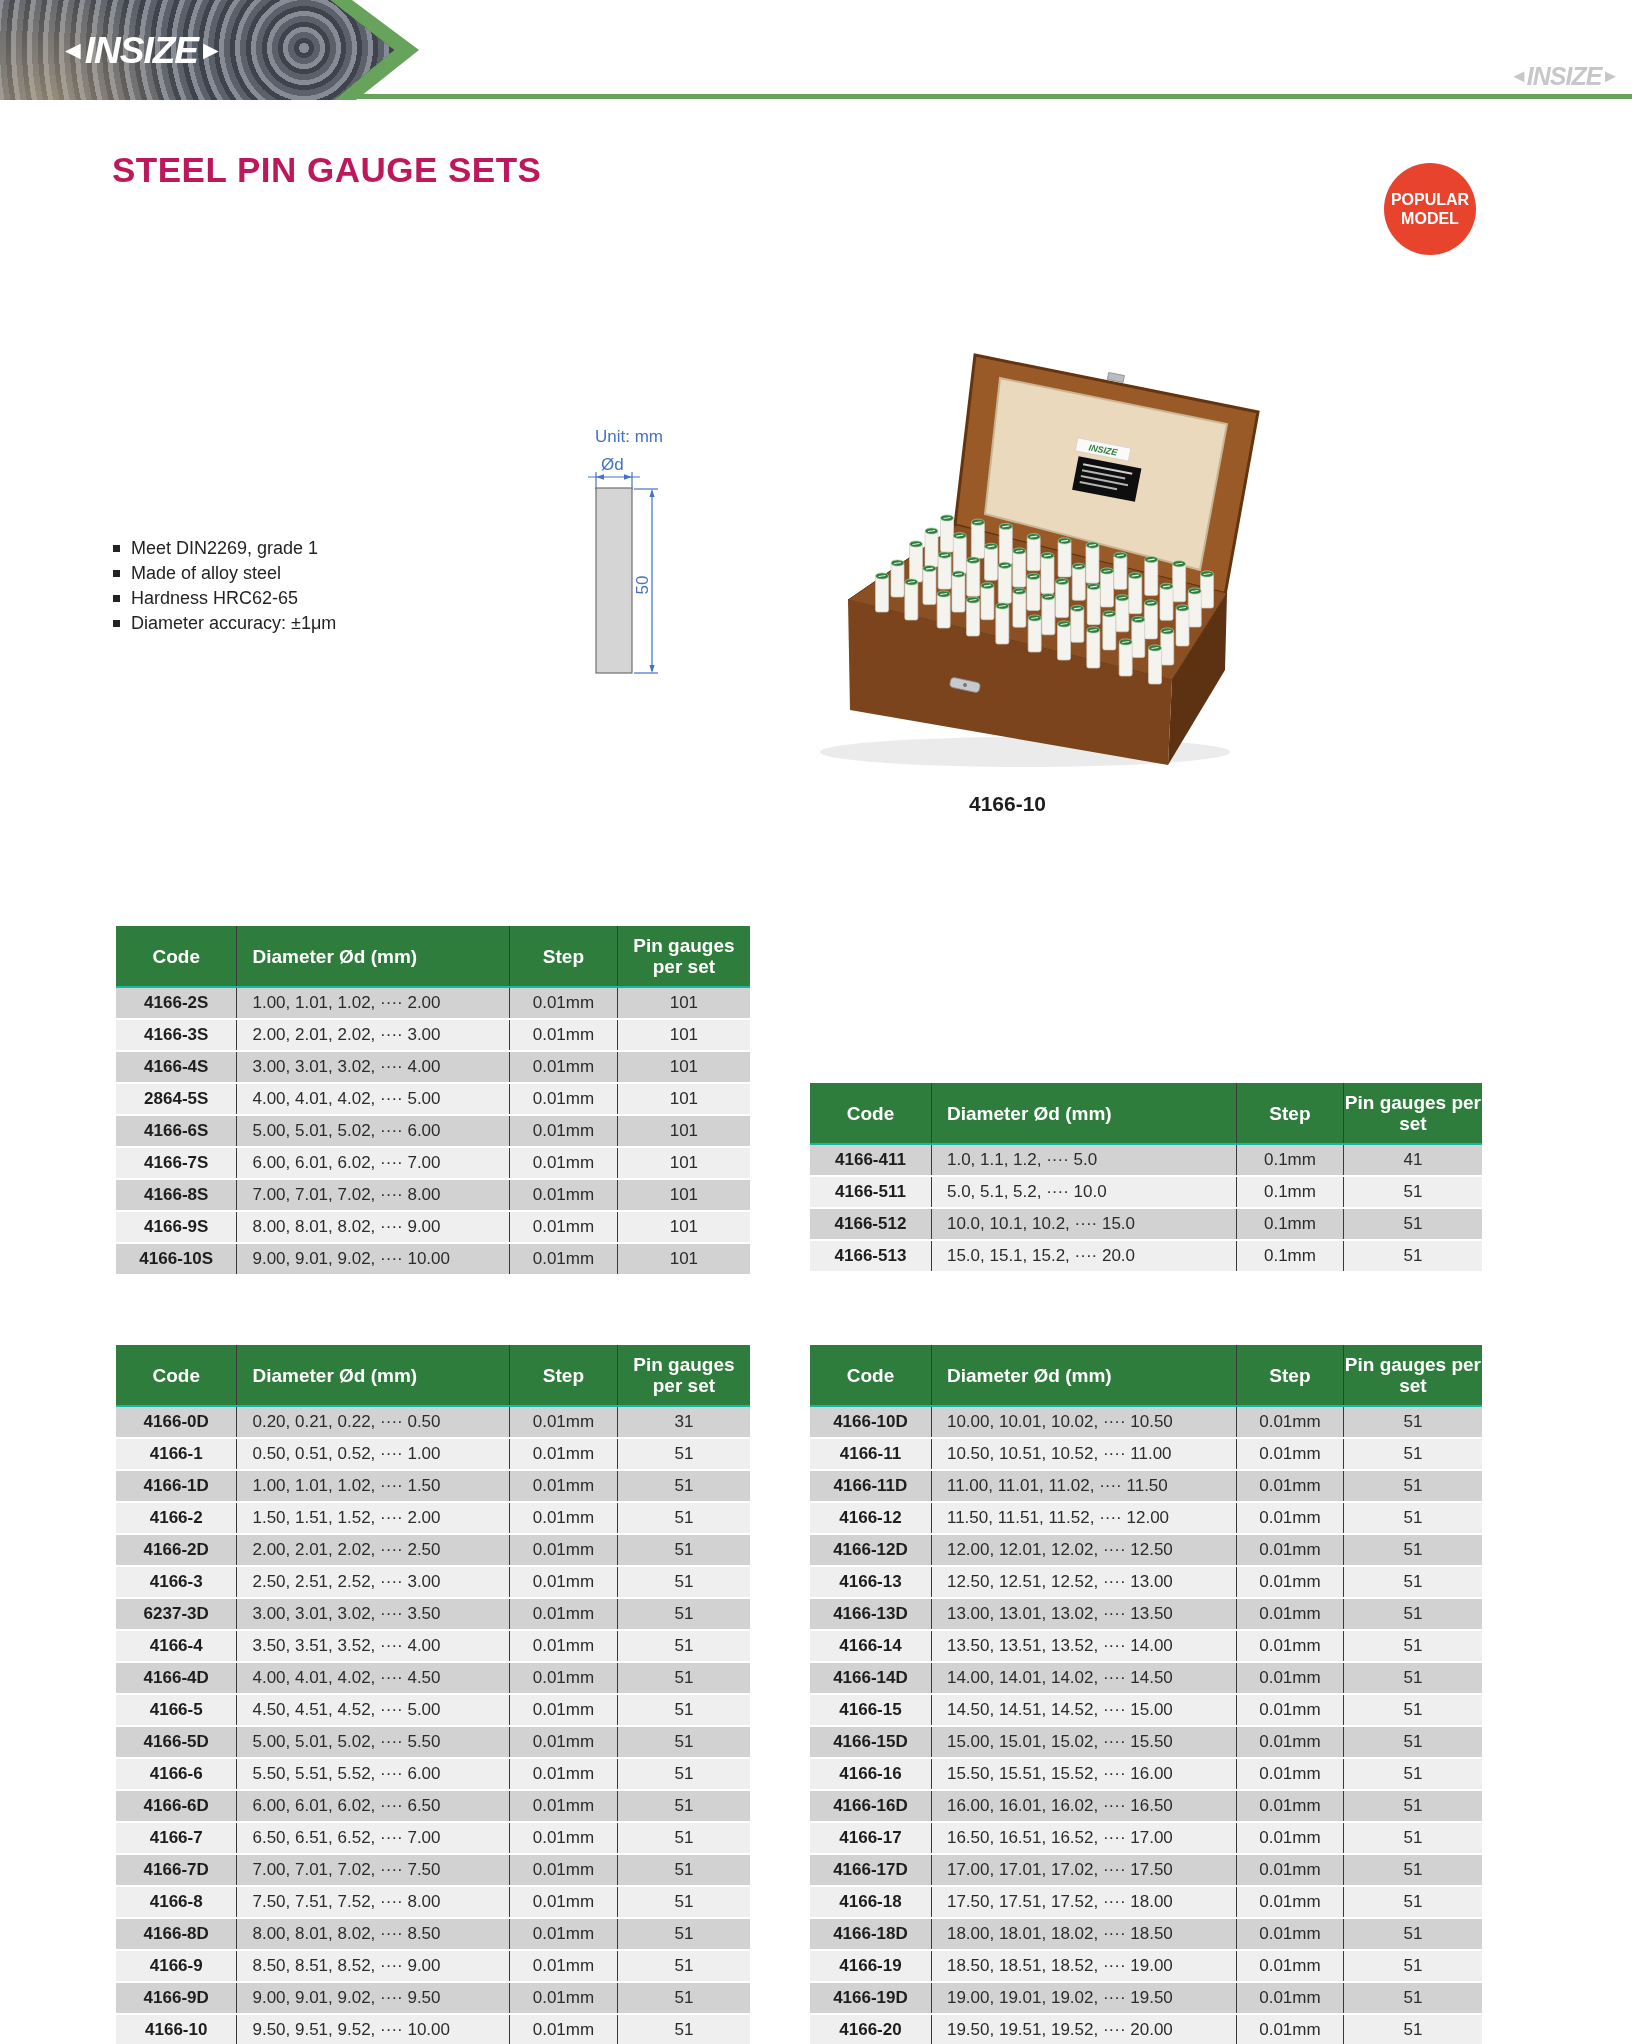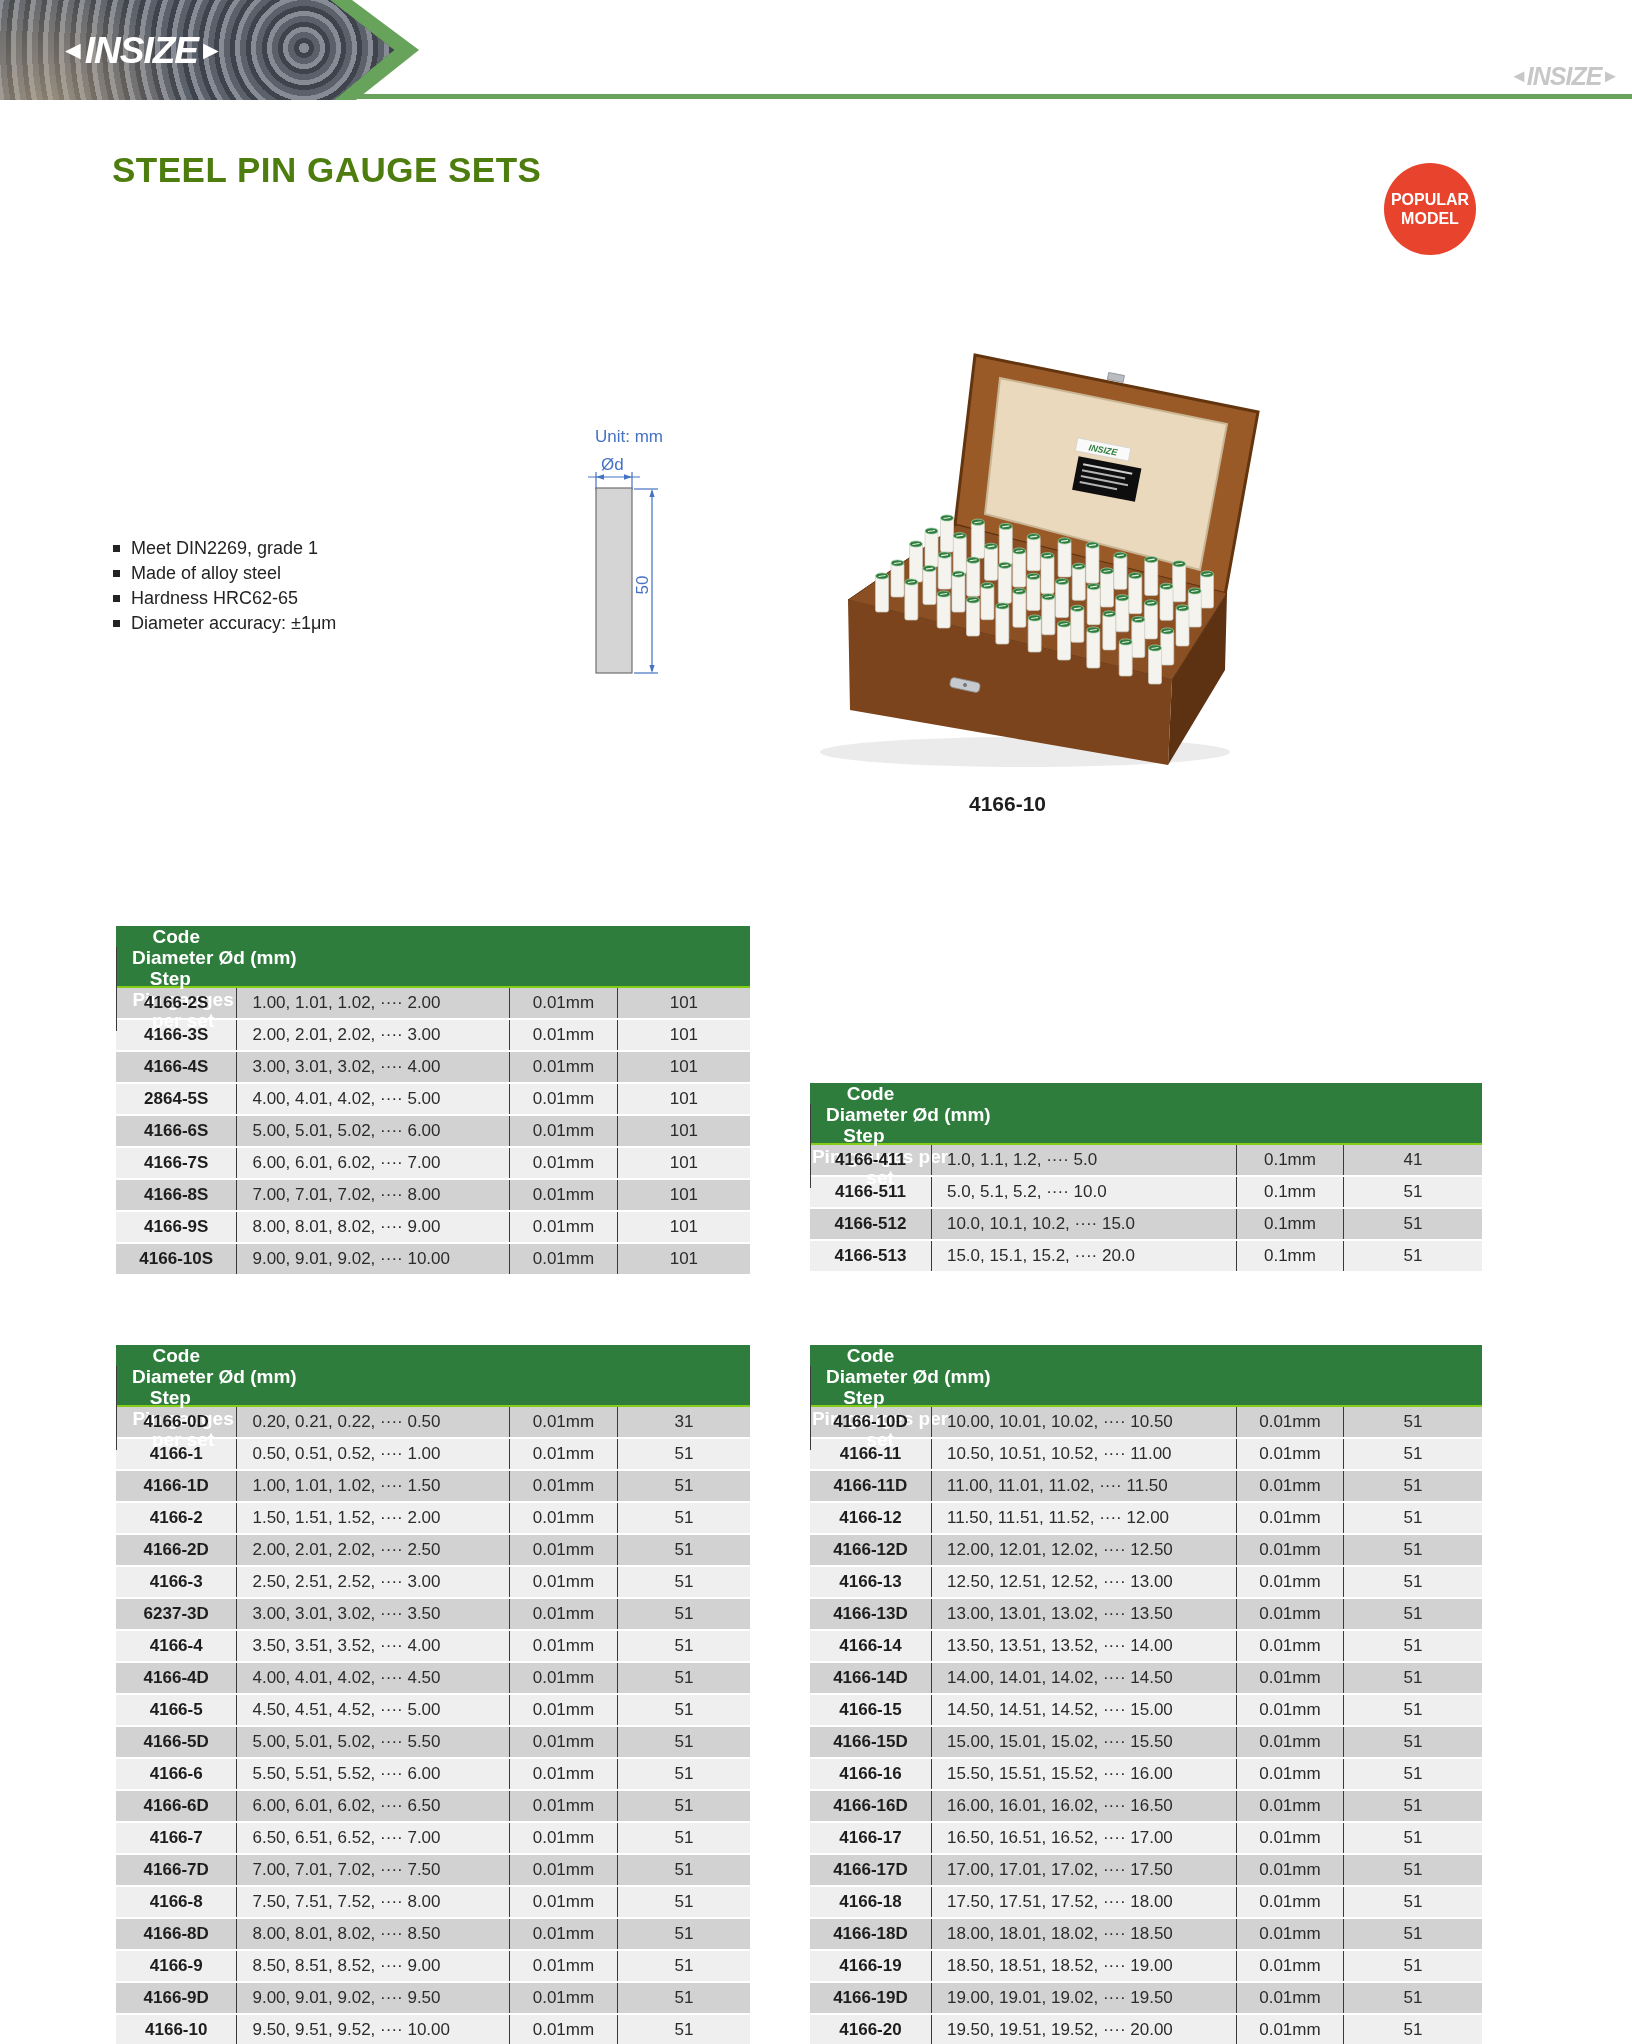--- a/index.html
+++ b/index.html
@@ -19,21 +19,21 @@
         linear-gradient(#33363d,#23252a);}
   .brand-logo{position:absolute;left:60px;top:30px;color:#fff;font-style:italic;font-weight:bold;
       font-size:37px;letter-spacing:-1px;white-space:nowrap;}
   .brand-logo .arr{font-size:26px;font-style:normal;position:relative;top:-4px;}
   .watermark{position:absolute;left:1510px;top:62px;color:#c7c7c7;font-style:italic;font-weight:bold;
       font-size:25px;letter-spacing:-1px;white-space:nowrap;}
   .watermark .arr{font-size:18px;font-style:normal;position:relative;top:-3px;}
 
   
   .page-title{position:absolute;left:112px;top:150px;font-size:35px;font-weight:bold;
-      letter-spacing:.5px;color:#4d7c0f;}
+      letter-spacing:.5px;color:#be185d;}
   .badge{position:absolute;left:1384px;top:163px;width:92px;height:92px;border-radius:50%;
       background:#e8432d;color:#fff;font-weight:bold;font-size:16px;line-height:19px;
       display:flex;flex-direction:column;align-items:center;justify-content:center;text-align:left;}
 
   
   .features{position:absolute;left:113px;top:536px;margin:0;padding:0;list-style:none;}
   .features li{font-size:18px;line-height:25px;color:#232323;white-space:nowrap;}
   .features li::before{content:"";display:inline-block;width:7px;height:7px;background:#232323;
       margin-right:11px;vertical-align:2px;}
 
@@ -44,21 +44,21 @@
   .product{position:absolute;left:810px;top:340px;}
   .caption{position:absolute;left:930px;top:792px;width:155px;text-align:center;
       font-size:21px;font-weight:bold;color:#1e1e1e;}
 
   
   .ptable{position:absolute;}
   .t1{left:116px;top:926px;width:634px;}
   .t2{left:810px;top:1083px;width:672px;}
   .t3{left:116px;top:1345px;width:634px;}
   .t4{left:810px;top:1345px;width:672px;}
-  .thead{display:flex;height:60px;background:#2e7d3c;border-bottom:2px solid #84cc16;flex-direction:column;}
+  .thead{display:flex;height:60px;background:#2e7d3c;border-bottom:2px solid #14b8a6;}
   .th{color:#fff;font-weight:bold;font-size:19px;line-height:21px;display:flex;
       align-items:center;justify-content:center;text-align:center;box-sizing:border-box;}
   .tr{display:flex;height:30px;border-bottom:2px solid #fff;}
   .tr.dark{background:#d2d2d2;}
   .tr.light{background:#efefef;}
   .td{font-size:17px;color:#2b2b2b;display:flex;align-items:center;justify-content:center;
       box-sizing:border-box;white-space:nowrap;}
   .td.code{font-weight:bold;color:#1d1d1d;}
   .th+.th,.td+.td{border-left:1px solid #3a3a3a;}
   .cols-a .col0{width:19%;} .cols-a .col1{width:43%;} .cols-a .col2{width:17%;} .cols-a .col3{width:21%;}

